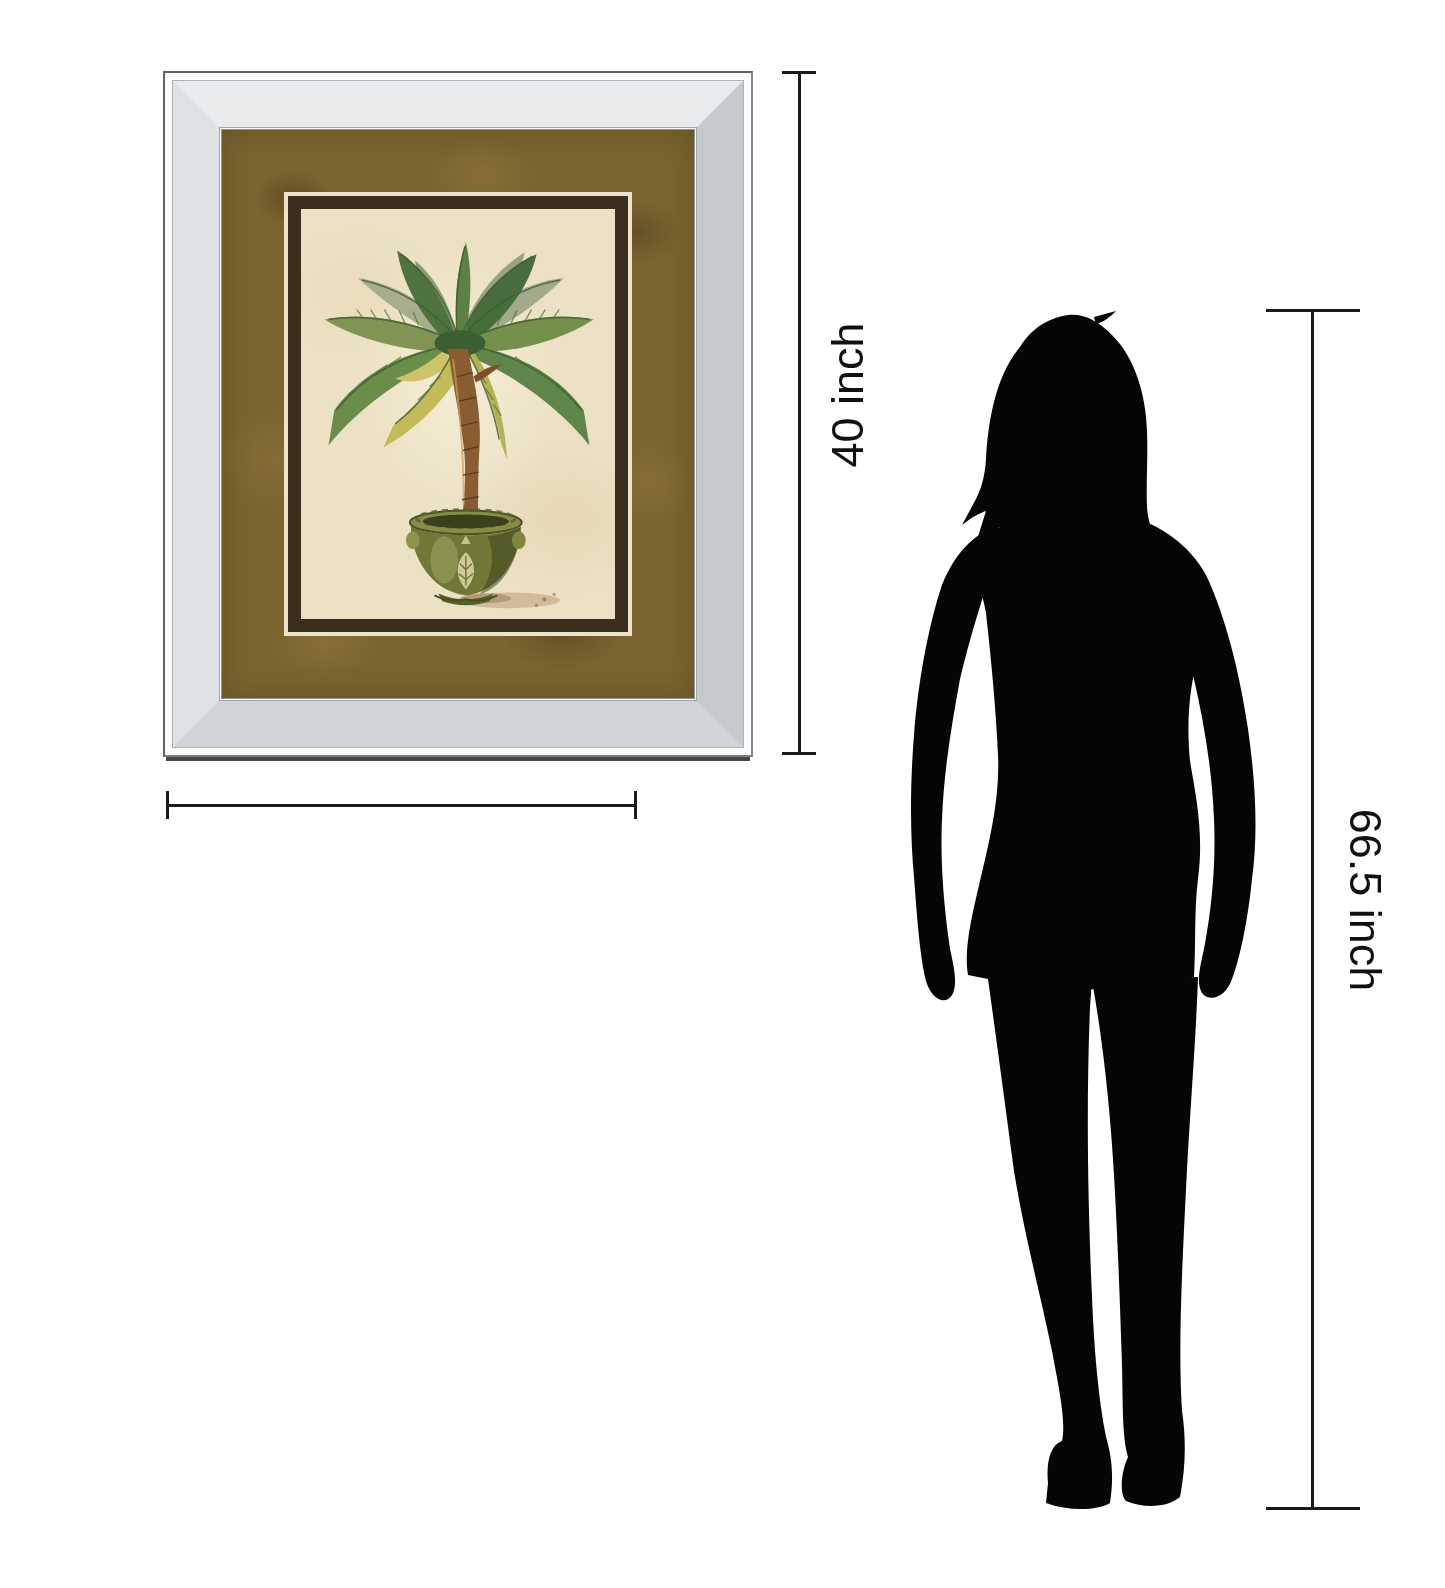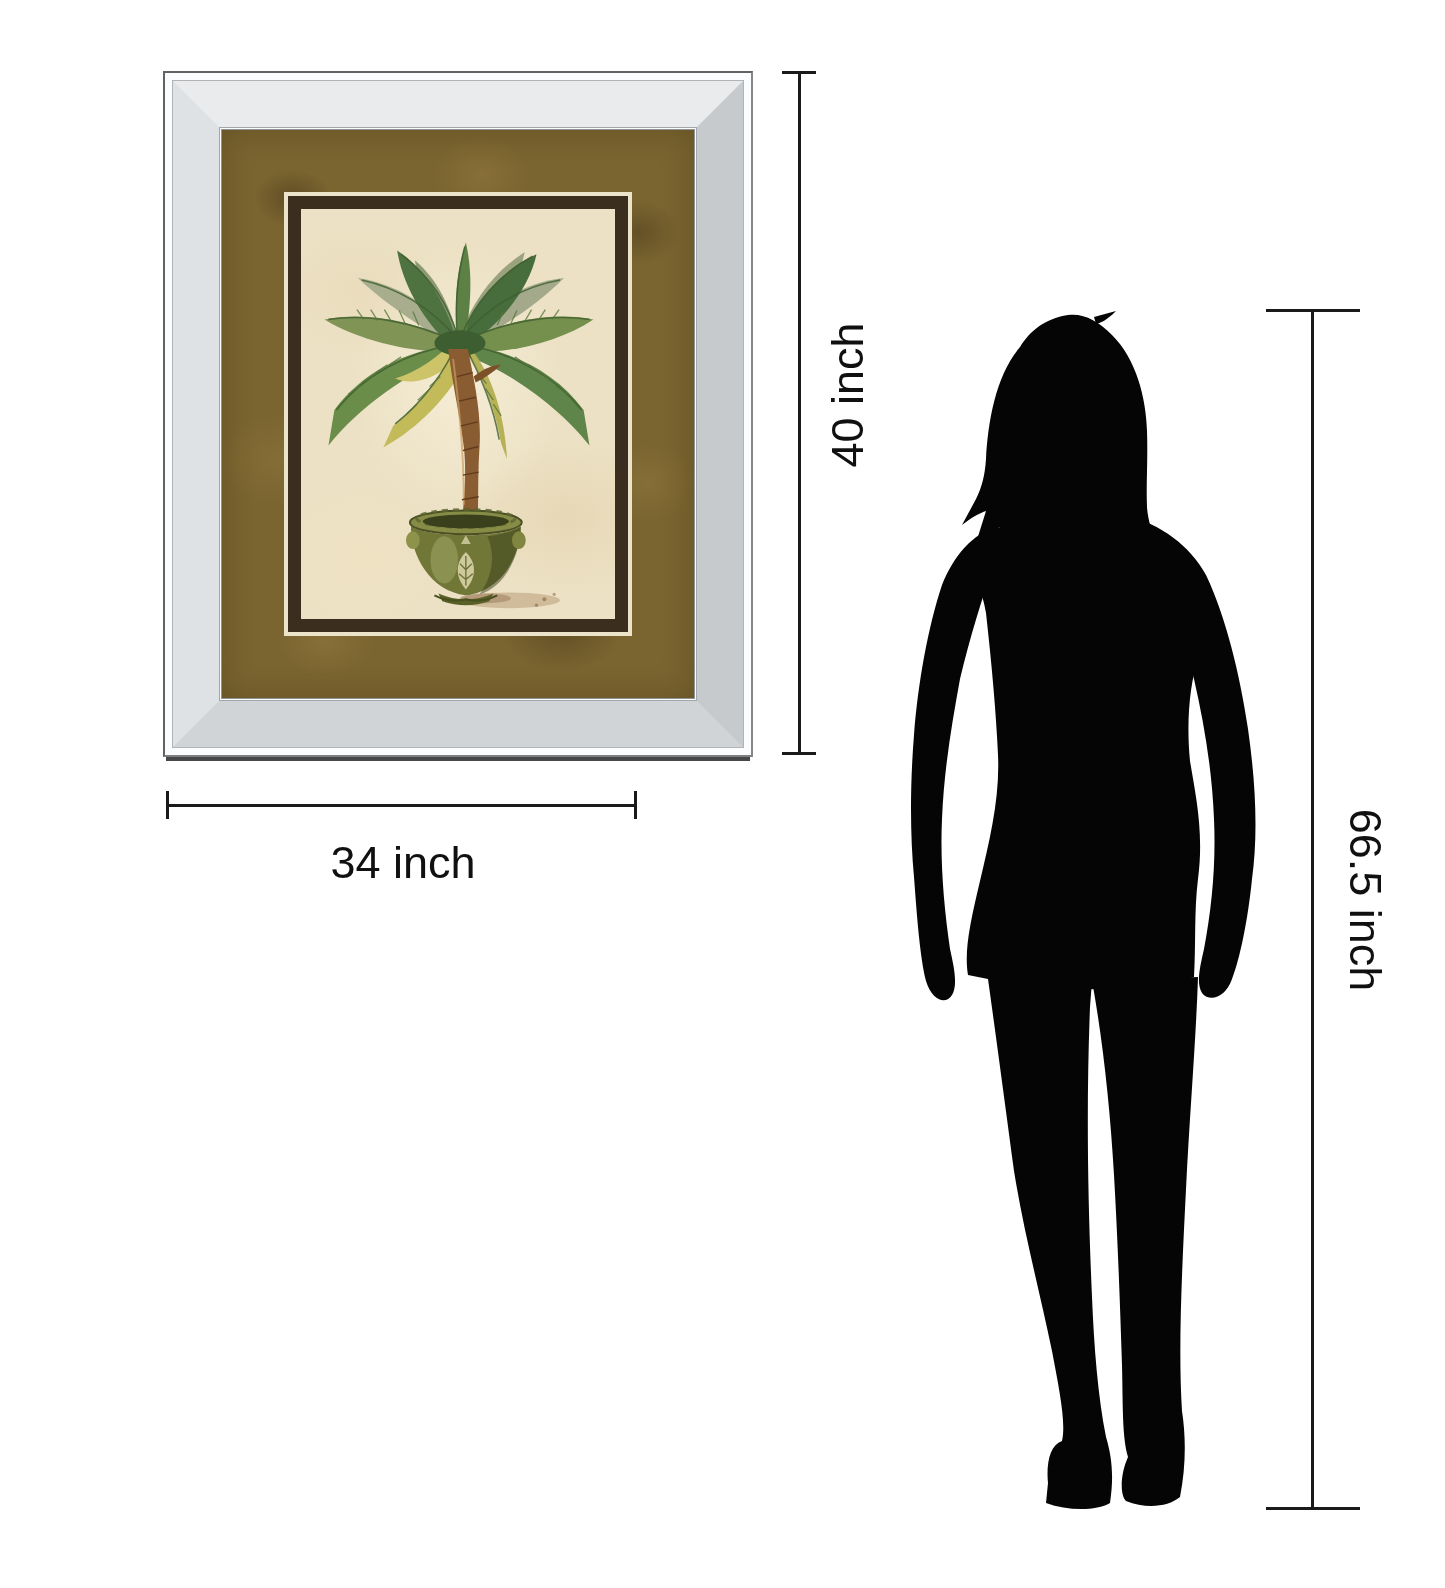--- a/index.html
+++ b/index.html
@@ -149,21 +149,20 @@
   </div>
 
   <div class="dim" style="left:798px;top:72px;width:3px;height:683px;"></div>
   <div class="dim" style="left:782px;top:71px;width:34px;height:3px;"></div>
   <div class="dim" style="left:782px;top:752px;width:34px;height:3px;"></div>
   <div class="dim-label rot-ccw" style="left:738px;top:372px;width:220px;">40 inch</div>
 
   <div class="dim" style="left:167px;top:804px;width:470px;height:3px;"></div>
   <div class="dim" style="left:166px;top:791px;width:3px;height:28px;"></div>
   <div class="dim" style="left:634px;top:791px;width:3px;height:28px;"></div>
-  <div class="dim-label" style="left:293px;top:840px;width:220px;">34 inch</div>
 
   <div class="silhouette">
     <svg viewBox="0 0 384 1202" preserveAspectRatio="none">
       <g fill="#050505">
 
         <path d="M170,4 C146,8 132,20 122,36 C98,64 90,110 88,148
           C87,164 84,176 78,188 L64,214 C74,206 82,202 88,200 L78,232 C88,222 96,218 102,216
           L96,250 C106,240 112,234 118,234 C126,248 136,260 148,268 C160,276 176,280 190,282
           C210,284 228,280 238,272 C252,262 254,250 252,240 C258,224 250,214 249,196
           C248,172 250,150 249,120 C248,86 238,48 214,24 C200,10 186,2 170,4 Z"></path>

